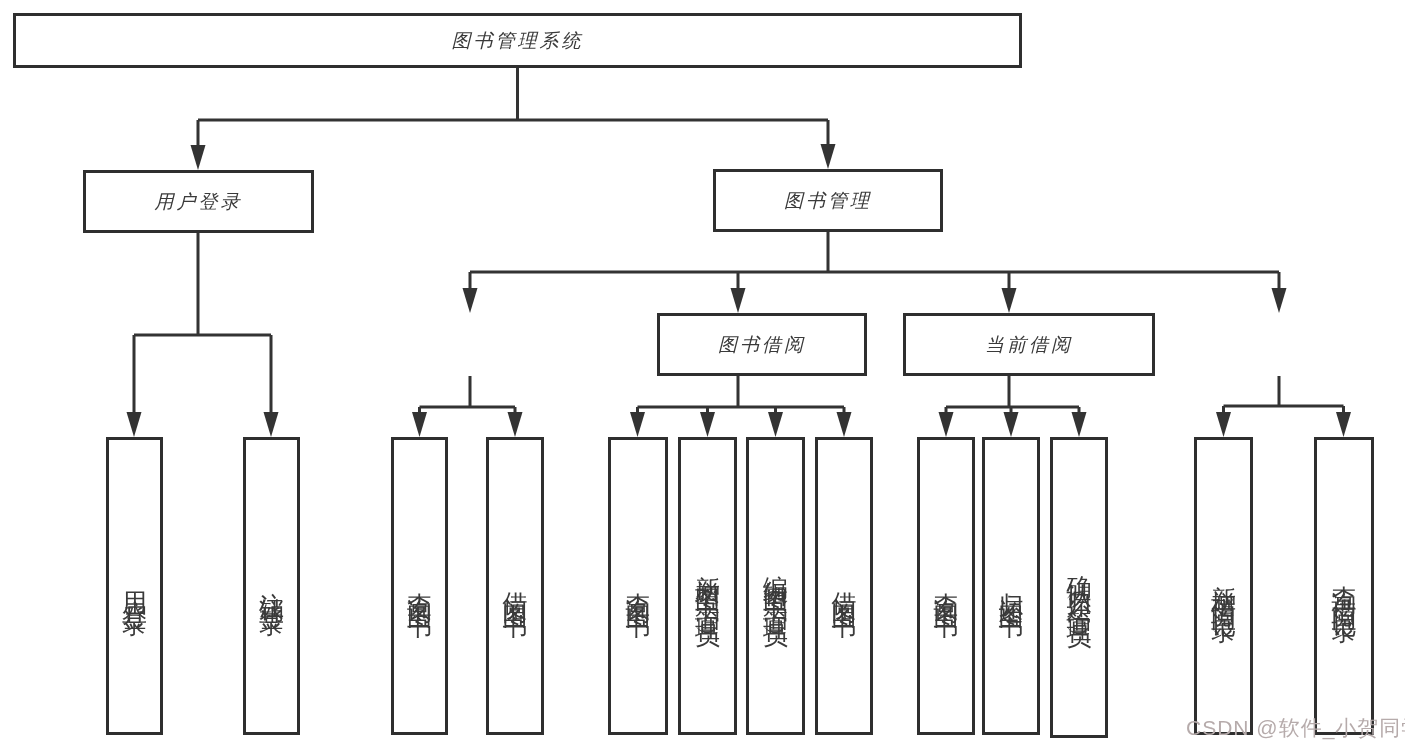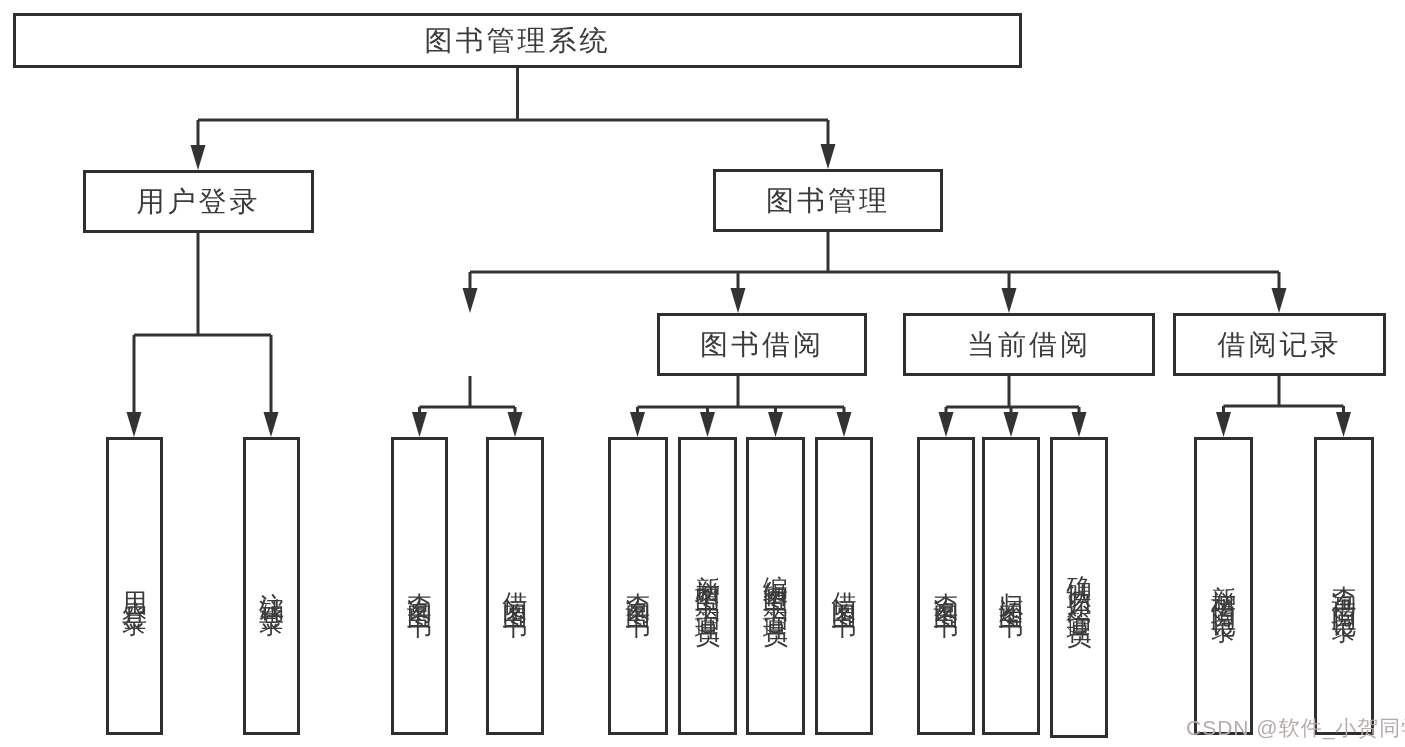--- a/index.html
+++ b/index.html
@@ -22,23 +22,24 @@
     box-sizing: border-box;
     border: 3px solid #2f2f2f;
     background: #ffffff;
     color: #3a3a3a;
     display: flex;
     align-items: center;
     justify-content: center;
     text-align: center;
   }
   .h-node {
-    font-size: 28px;
+    font-size: 19px;
     letter-spacing: 3px;
     white-space: nowrap;
+    font-style: italic;
   }
   .v-node {
     writing-mode: vertical-rl;
     text-orientation: mixed;
     font-size: 25px;
     letter-spacing: 7px;
     line-height: 1;
   }
   .watermark {
     position: absolute;
@@ -96,21 +97,20 @@
     </g>
   </svg>
 
   <div class="node h-node" style="left:13px; top:13px; width:1009px; height:55px;">图书管理系统</div>
 
   <div class="node h-node" style="left:83px; top:170px; width:231px; height:63px;">用户登录</div>
   <div class="node h-node" style="left:713px; top:169px; width:230px; height:63px;">图书管理</div>
 
   <div class="node h-node" style="left:633px; top:313px; width:210px; height:63px;margin-left:24px;">图书借阅</div>
   <div class="node h-node" style="left:903px; top:313px; width:252px; height:63px;">当前借阅</div>
-  <div class="node h-node" style="left:1173px; top:313px; width:213px; height:63px;">借阅记录</div>
 
   <div class="node v-node" style="left:106px; top:437px; width:57px; height:298px;">用户登录</div>
   <div class="node v-node" style="left:243px; top:437px; width:57px; height:298px;">注销登录</div>
 
   <div class="node v-node" style="left:391px; top:437px; width:57px; height:298px;">查询图书</div>
   <div class="node v-node" style="left:486px; top:437px; width:58px; height:298px;">借阅图书</div>
 
   <div class="node v-node" style="left:608px; top:437px; width:60px; height:298px;">查询图书</div>
   <div class="node v-node" style="left:678px; top:437px; width:59px; height:298px;">新增图书（管理员）</div>
   <div class="node v-node" style="left:746px; top:437px; width:59px; height:298px;">编辑图书（管理员）</div>

